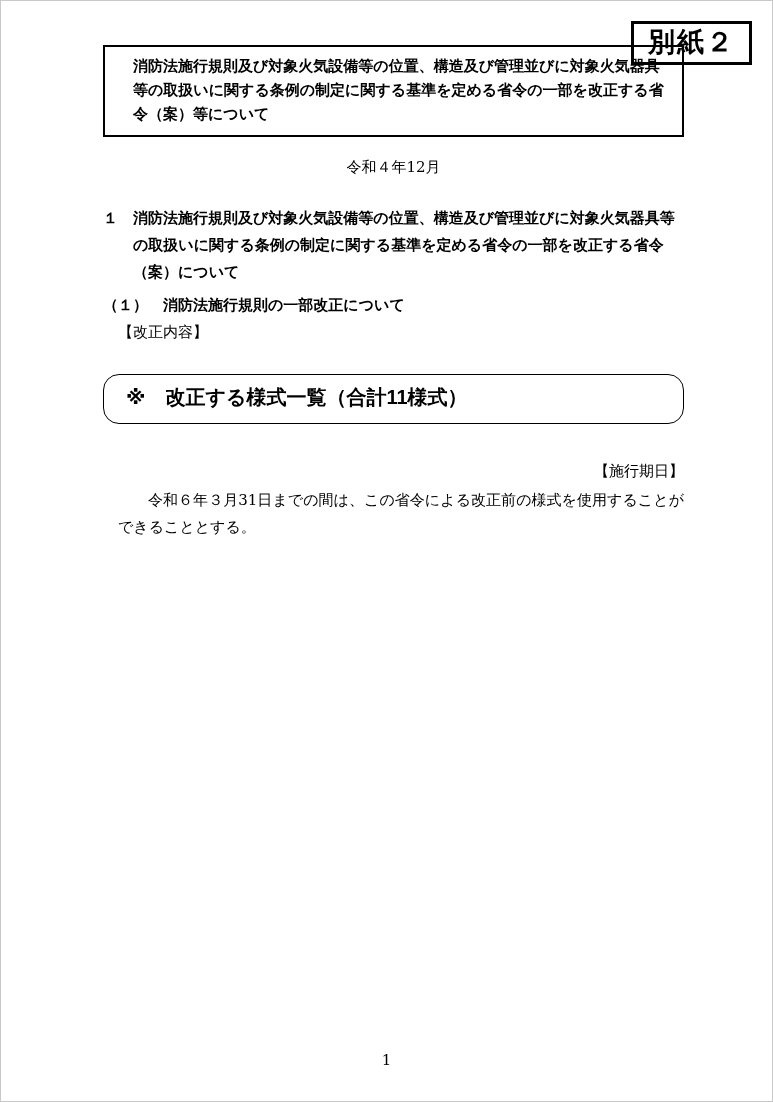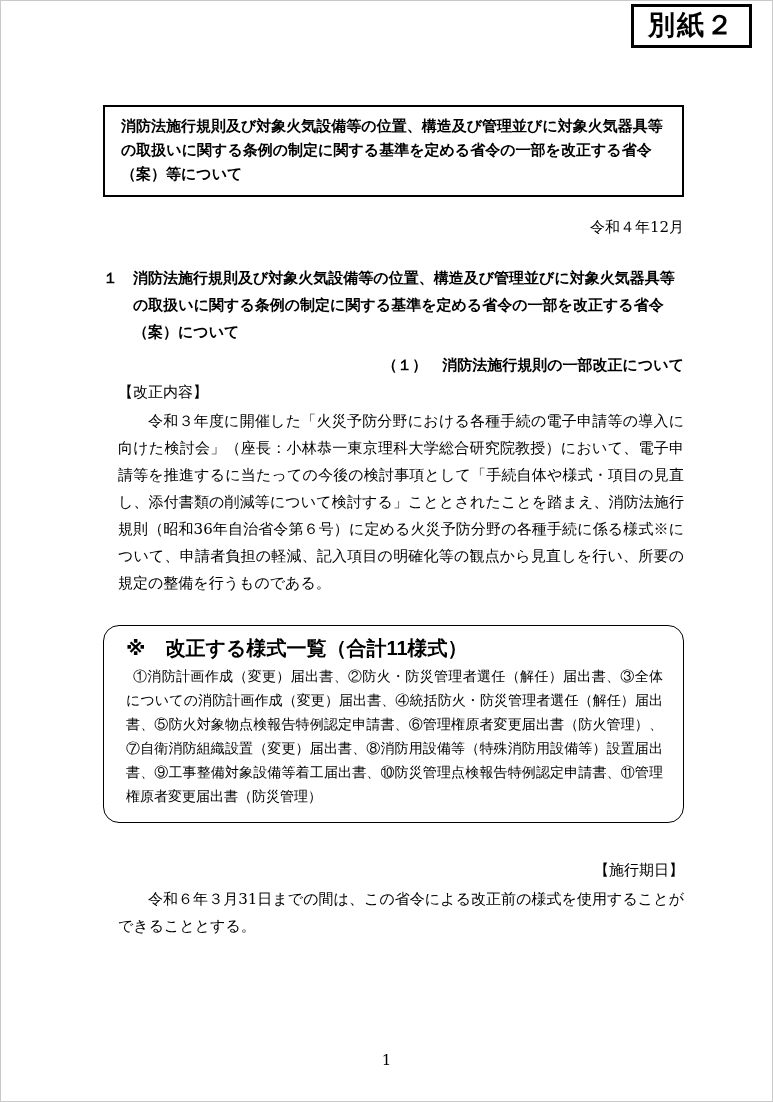--- a/index.html
+++ b/index.html
@@ -11,68 +11,67 @@
     width:773px; height:1102px;
     margin:0 auto;
     background:#ffffff;
     border:1px solid #c9c9c9;
     color:#000;
     overflow:hidden;
   }
 
   .corner-box {
     position:absolute;
-    top:3px; right:20px;
+    top:20px; right:20px;
     border:3px solid #000;
     padding:2px 14px 4px 14px;
     font-family:"Liberation Sans","DejaVu Sans",sans-serif;
     font-weight:600;
     font-size:27px;
     letter-spacing:2px;
     line-height:1.2;
   }
 
   .content {
     padding:0 88px 0 102px;
   }
 
   .title-box {
-    margin-top:104px;
+    margin-top:44px;
     border:2px solid #000;
-    padding:7px 12px 9px 16px;
+    padding:7px 12px 9px 28px;
     font-family:"Liberation Sans","DejaVu Sans",sans-serif;
     font-weight:bold;
     font-size:15px;
     line-height:24px;
   }
 
   .meta {
     margin-top:16px;
-    text-align:right;
+    text-align:center;
     font-size:15px;
     line-height:28px;
   }
 
   .sec-heading {
     margin-top:24px;
     font-size:15px;
     line-height:27px;
     font-weight:600;
     padding-left:2em;
     text-indent:-2em;
   }
 
   .item-heading {
     margin-top:6px;
     font-size:15px;
     line-height:27px;
     font-weight:600;
     padding-left:2em;
     text-indent:-2em;
-    text-align:right;
   }
 
   .bracket-label {
     margin-left:1em;
     font-size:15px;
     line-height:27px;
   }
 
   .para {
     margin-top:2px;
@@ -131,25 +130,23 @@
     <div class="meta">
       <div>令和４年12月</div>
     </div>
 
     <div class="sec-heading">１　消防法施行規則及び対象火気設備等の位置、構造及び管理並びに対象火気器具等の取扱いに関する条例の制定に関する基準を定める省令の一部を改正する省令（案）について</div>
 
     <div class="item-heading">（１）　消防法施行規則の一部改正について</div>
 
     <div class="bracket-label">【改正内容】</div>
 
-    <div class="para">令和３年度に開催した「火災予防分野における各種手続の電子申請等の導入に向けた検討会」（座長：小林恭一東京理科大学総合研究院教授）において、電子申請等を推進するに当たっての今後の検討事項として「手続自体や様式・項目の見直し、添付書類の削減等について検討する」こととされたことを踏まえ、消防法施行規則（昭和36年自治省令第６号）に定める火災予防分野の各種手続に係る様式※について、申請者負担の軽減、記入項目の明確化等の観点から見直しを行い、所要の規定の整備を行うものである。</div>
 
     <div class="note-box">
       <div class="note-heading">※　改正する様式一覧（合計11様式）</div>
-      <div class="note-body">①消防計画作成（変更）届出書、②防火・防災管理者選任（解任）届出書、③全体についての消防計画作成（変更）届出書、④統括防火・防災管理者選任（解任）届出書、⑤防火対象物点検報告特例認定申請書、⑥管理権原者変更届出書（防火管理）、⑦自衛消防組織設置（変更）届出書、⑧消防用設備等（特殊消防用設備等）設置届出書、⑨工事整備対象設備等着工届出書、⑩防災管理点検報告特例認定申請書、⑪管理権原者変更届出書（防災管理）</div>
     </div>
 
     <div class="bracket-label gap-lg">【施行期日】</div>
 
     <div class="para">令和６年３月31日までの間は、この省令による改正前の様式を使用することができることとする。</div>
 
   </div>
 
   <div class="page-number">1</div>
 

